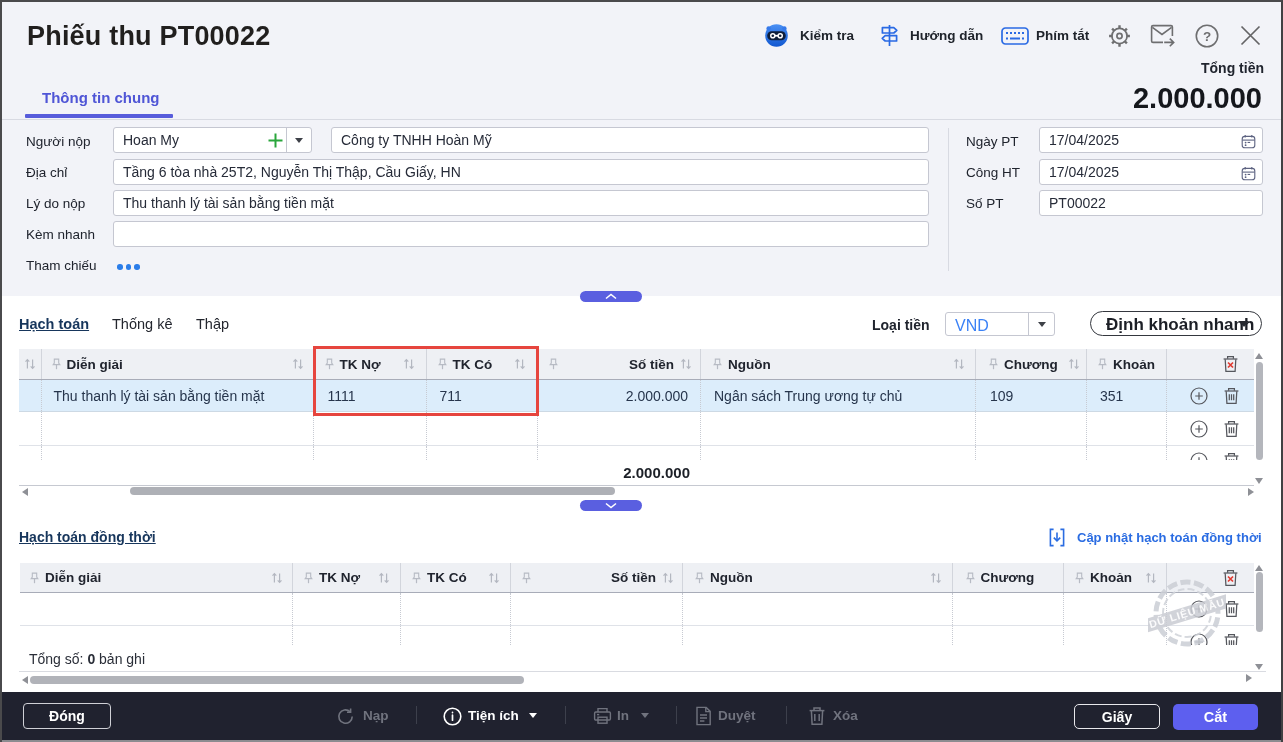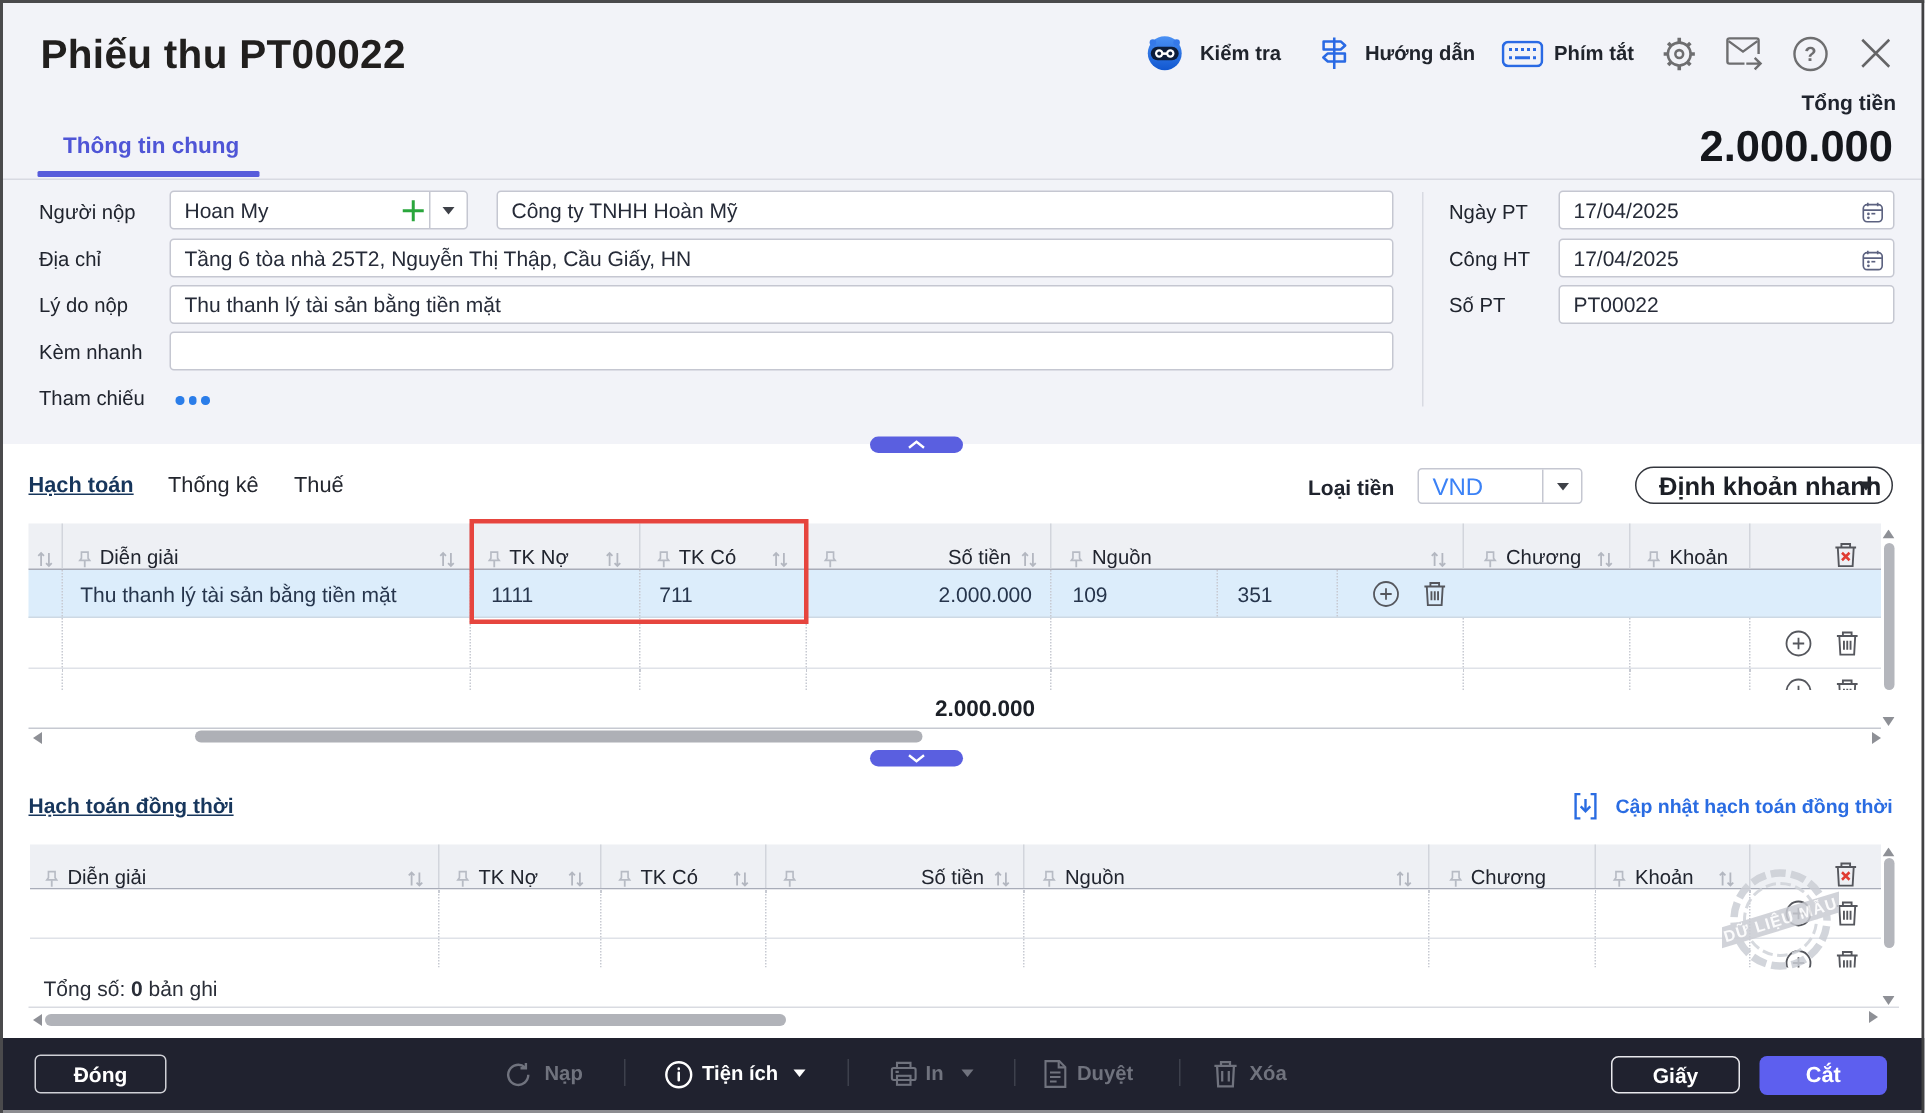--- a/index.html
+++ b/index.html
@@ -1,21 +1,21 @@
 <!DOCTYPE html>
 <html><head><meta charset="utf-8">
 <style>
 html,body{margin:0;padding:0}
 body{width:1283px;height:742px;position:relative;background:#f2f3f8;font-family:"Liberation Sans",sans-serif;overflow:hidden}
 .abs{position:absolute}
 .b{font-weight:700}
 .win{position:absolute;left:0;top:0;width:1283px;height:742px;border-left:2px solid #4a4a4c;border-top:2px solid #4a4a4c;border-right:2px solid #414143;box-sizing:border-box;pointer-events:none;z-index:50}
 .lbl{position:absolute;font-weight:400;font-size:13.5px;color:#20242e;white-space:nowrap}
 .inp{position:absolute;background:#fff;border:1px solid #c5c7d1;border-radius:3px;height:26px;box-sizing:border-box;font-size:14px;color:#262b38;display:flex;align-items:center;padding:0 9px;white-space:nowrap}
-.hdrcell{display:flex;align-items:flex-end;box-sizing:border-box;border-right:1px solid #d2d5dc;height:100%;font-weight:400;font-size:13.5px;color:#20242e;white-space:nowrap;overflow:hidden}
+.hdrcell{display:flex;align-items:center;box-sizing:border-box;border-right:1px solid #d2d5dc;height:100%;font-weight:700;font-size:13.5px;color:#20242e;white-space:nowrap;overflow:hidden}
 .bodycell{display:flex;align-items:center;box-sizing:border-box;border-right:1px dotted #c7cad2;height:100%;font-size:14px;color:#26354c;white-space:nowrap;overflow:hidden}
 .PIN,.SORT,.PLUSC,.TRASH,.TRASHX,.cal,.ARL,.ARR,.ARU,.ARD{display:flex;align-items:center;flex:none}
 .PIN{margin-right:6px}
 svg{display:block}
 </style></head>
 <body>
 <div class="win"></div>
 
 <div class="abs" style="left:27px;top:21px;font-size:27px;font-weight:700;color:#211f1e;letter-spacing:.2px">Phiếu thu PT00022</div>
 
@@ -173,21 +173,21 @@
     </svg>
   </div>
 <div class="abs" style="left:580px;top:500px;width:62px;height:11px;background:#5a5fe0;border-radius:6px">
  <svg width="62" height="11">
       <path d="M26 3.5l5 4 5-4" fill="none" stroke="#fff" stroke-width="1.6"></path>
     </svg>
   </div>
 
 <div class="abs b" style="left:19px;top:316px;font-size:14.5px;color:#17365c;text-decoration:underline">Hạch toán</div>
 <div class="abs" style="left:112px;top:316px;font-size:14.5px;color:#23262e">Thống kê</div>
-<div class="abs" style="left:196px;top:316px;font-size:14.5px;color:#23262e">Thuế</div>
+<div class="abs" style="left:196px;top:316px;font-size:14.5px;color:#23262e">Thập</div>
 <div class="abs b" style="left:872px;top:316.5px;font-size:14px;color:#20242e">Loại tiền</div>
 <div class="abs" style="left:945px;top:311.5px;width:110px;height:24px;background:#fff;border:1px solid #c5c7d1;border-radius:3px;box-sizing:border-box">
   <div style="position:absolute;left:9px;top:4px;font-size:16px;color:#3b82f6">VND</div>
   <div style="position:absolute;right:25px;top:0;height:22px;border-left:1px solid #c5c7d1"></div>
   <div style="position:absolute;right:8px;top:9px;width:0;height:0;border-left:4.5px solid transparent;border-right:4.5px solid transparent;border-top:5.5px solid #3e4148"></div>
 </div>
 <div class="abs" style="left:1090px;top:311px;width:171.5px;height:24.5px;border:1.4px solid #34373e;border-radius:13px;box-sizing:border-box;background:#fff">
   <div class="b" style="position:absolute;left:15px;top:3.4px;font-size:17px;color:#1c1f26">Định khoản nhanh</div>
   <div style="position:absolute;right:12px;top:8.6px;width:0;height:0;border-left:5px solid transparent;border-right:5px solid transparent;border-top:6px solid #26292f"></div>
 </div>
@@ -299,20 +299,21 @@
         </svg>
       </span>
     </div>
 </div>
 <div class="abs" style="left:19px;top:380px;width:1235px;height:32px;background:#dcedfb;border-bottom:1px solid #cdd9e4;box-sizing:border-box;display:flex">
   <div class="bodycell" style="width:22.5px"></div>
   <div class="bodycell" style="width:272px;padding-left:12px">Thu thanh lý tài sản bằng tiền mặt</div>
   <div class="bodycell" style="width:113px;padding-left:14px">1111</div>
   <div class="bodycell" style="width:111.5px;padding-left:13px">711</div>
   <div class="bodycell" style="width:163px;justify-content:flex-end;padding-right:12px">2.000.000</div>
+  <div class="bodycell" style="width:275px;padding-left:13px">Ngân sách Trung ương tự chủ</div>
   <div class="bodycell" style="width:111px;padding-left:14px">109</div>
   <div class="bodycell" style="width:79.5px;padding-left:13px">351</div>
   <div class="bodycell" style="width:87.5px;border-right:none;justify-content:flex-end;padding-right:14px;gap:15px">
       <span class="PLUSC">
         <svg width="18" height="18" viewBox="0 0 18 18">
           <circle cx="9" cy="9" r="8" fill="none" stroke="#55575d" stroke-width="1.2"></circle>
           <path d="M9 5.2v7.6M5.2 9h7.6" stroke="#55575d" stroke-width="1.2"></path>
         </svg>
       </span>
       <span class="TRASH">

